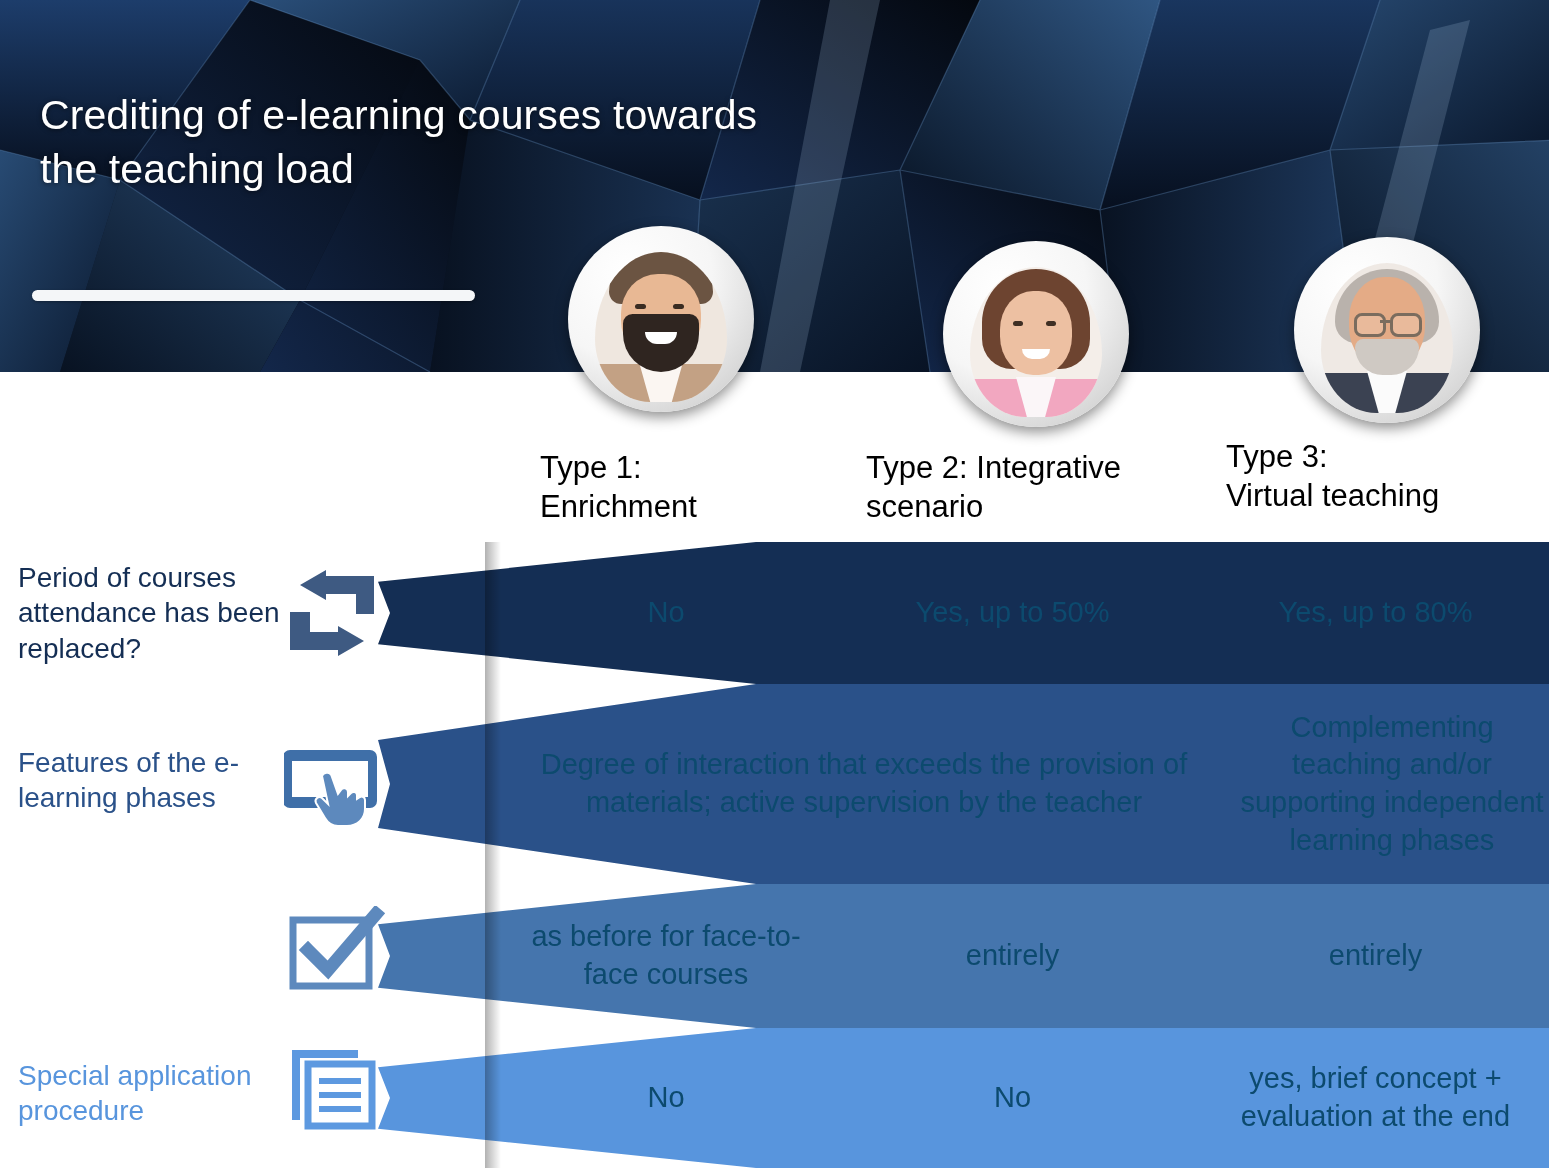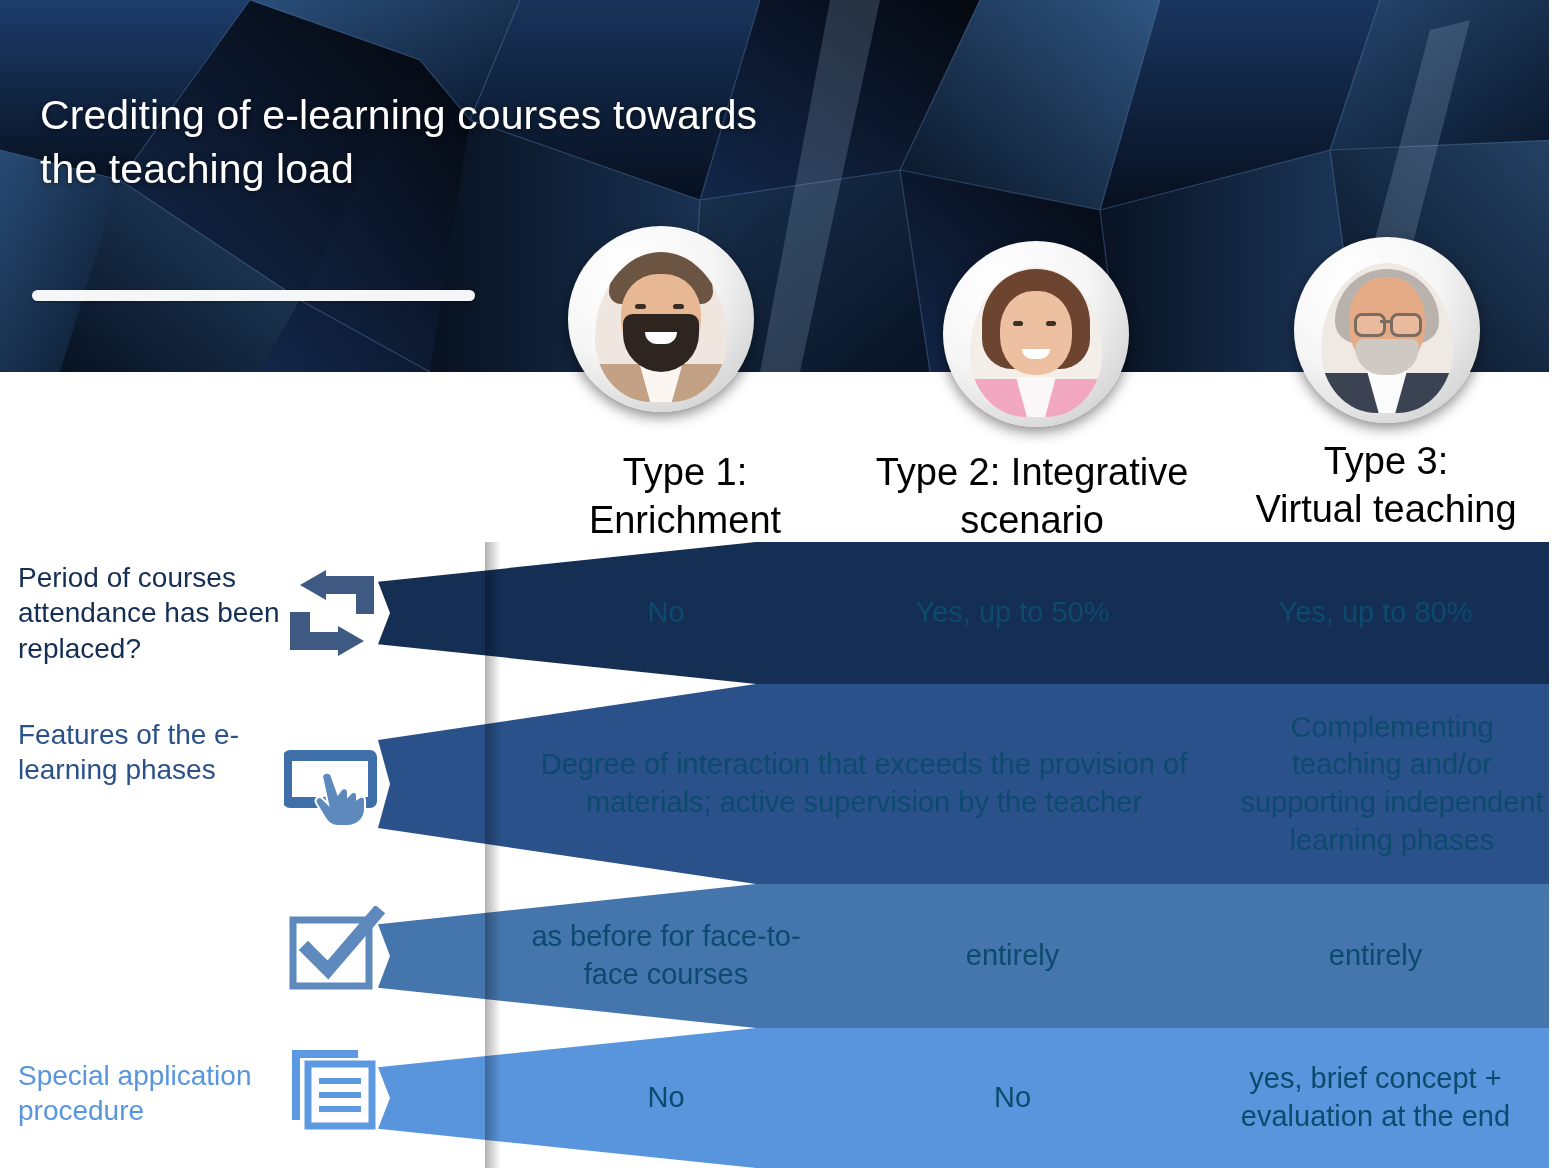--- a/index.html
+++ b/index.html
@@ -71,21 +71,21 @@
              border-radius:8px;background:rgba(255,255,255,.18);}
   .p3 .glassL{left:33px;} .p3 .glassR{left:69px;}
   .p3 .bridge{position:absolute;left:59px;top:57px;width:10px;height:3px;background:#7a6c5e;}
   .p3 .beard{position:absolute;left:34px;top:76px;width:64px;height:36px;
              border-radius:10px 10px 34px 34px;background:#cfc9c3;}
   .p3 .body{position:absolute;left:0;top:110px;width:132px;height:44px;background:#3b4252;}
   .p3 .shirt{position:absolute;left:46px;top:108px;width:40px;height:46px;background:#fbfbfb;
              clip-path:polygon(0 0,100% 0,68% 100%,32% 100%);}
 
   
-  .colhead{position:absolute;color:#000000;font-size:38px;line-height:1.27;text-align:center;}
+  .colhead{position:absolute;color:#000000;font-size:31px;line-height:1.27;}
   .ch1{left:540px;top:448px;width:290px;}
   .ch2{left:866px;top:448px;width:332px;}
   .ch3{left:1226px;top:437px;width:320px;}
 
   
   .bands{position:absolute;left:0;top:542px;width:1557px;height:626px;}
   .row{position:absolute;left:0;width:1557px;}
   .band{position:absolute;left:378px;top:0;width:1179px;height:100%;
         clip-path:polygon(378px 0, 1179px 0, 1179px 100%, 378px 100%,
                           0 72%, 12px 50%, 0 28%);}
@@ -242,21 +242,21 @@
       <div class="cells">
         <div class="cell c1">No</div>
         <div class="cell c2">Yes, up to 50%</div>
         <div class="cell c3">Yes, up to 80%</div>
       </div>
     </div>
 
     <div class="row" id="row2">
       <div class="band r2c"></div>
       <div class="shadowstrip"></div>
-      <div class="rowlabel t2" style="top:33px">Features of the e-learning phases</div>
+      <div class="rowlabel t2" style="top:61px">Features of the e-learning phases</div>
       <div class="rowicon" style="left:284px;top:58px">
         <svg width="100" height="86" viewBox="0 0 100 86">
           <path d="M6,8 h80 a7,7 0 0 1 7,7 v44 a7,7 0 0 1 -7,7 h-80 a7,7 0 0 1 -7,-7 v-44 a7,7 0 0 1 7,-7 z
                    M8,19 h76 v36 h-76 z" fill="#3f6fa8" fill-rule="evenodd"></path>
           <path d="M38,34 c2,-5 9,-4 10,1 l6,17 3,-4 c2,-3 7,-2 7,2 l0,4 3,-3 c2,-2 6,-1 6,2 l0,4
                    3,-2 c2,-1 5,0 5,3 l0,9 c0,10 -8,17 -18,17 l-9,0 c-6,0 -10,-3 -13,-8 l-9,-15
                    c-2,-4 3,-8 6,-5 l6,6 z" fill="#5d89bd" stroke="#ffffff" stroke-width="2"></path>
         </svg>
       </div>
       <div class="cells">

